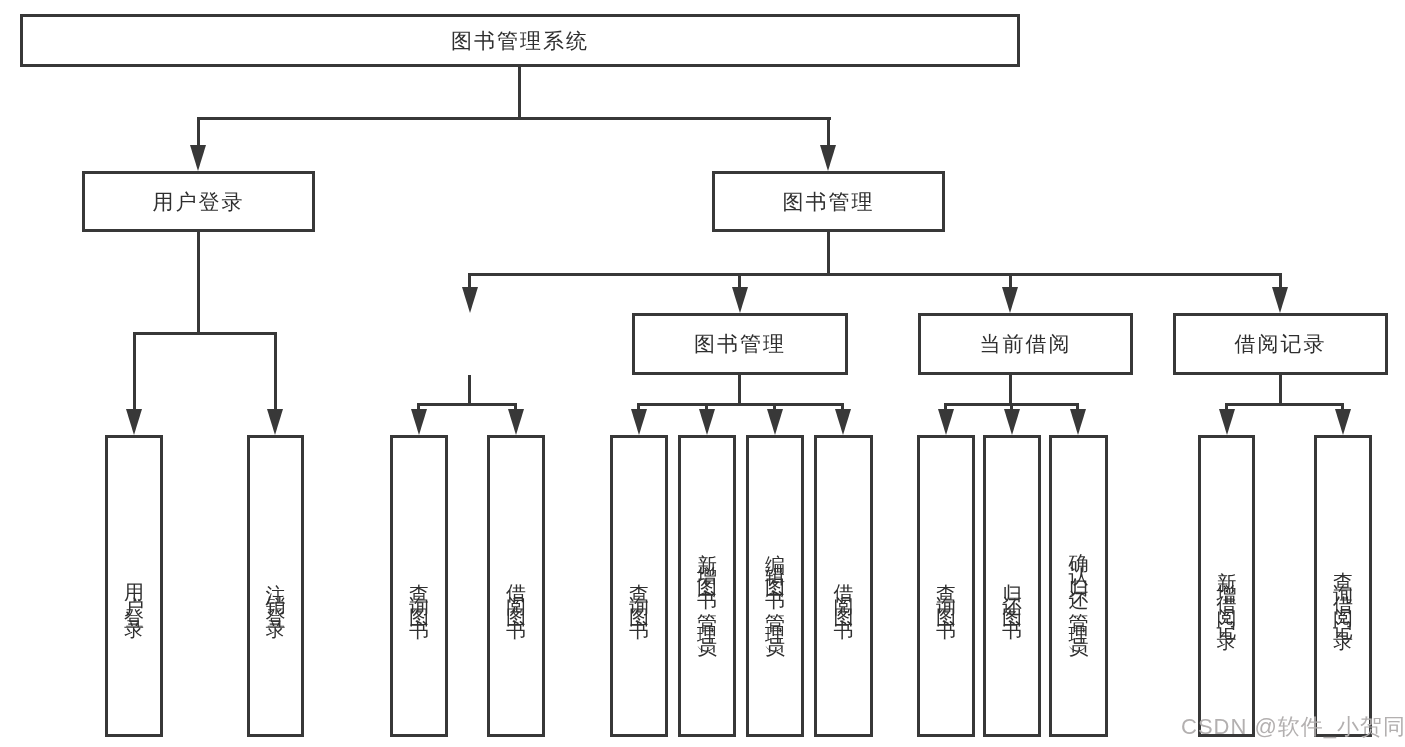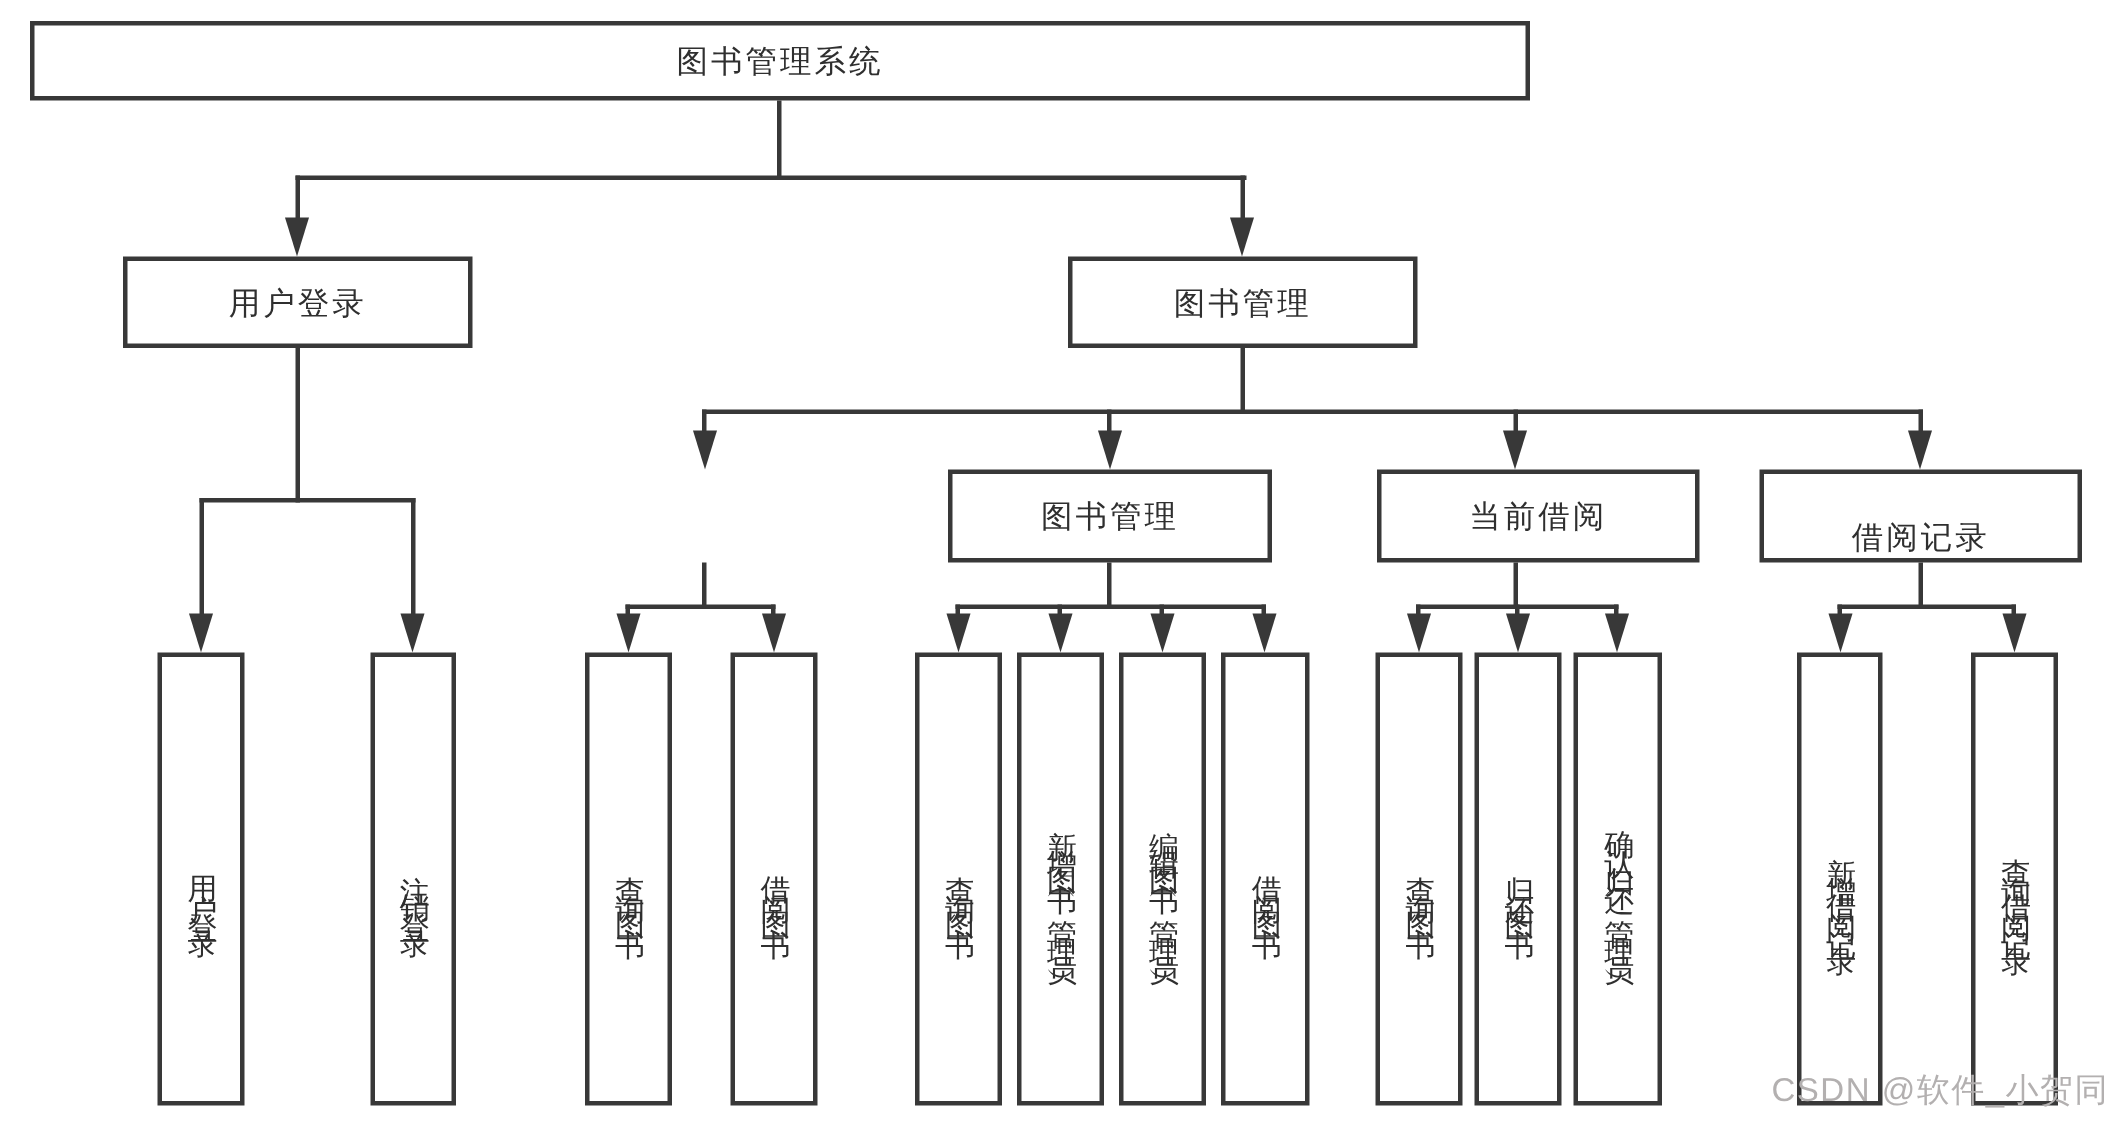--- a/index.html
+++ b/index.html
@@ -77,21 +77,21 @@
 
 
   <div class="box" style="left:632px;top:313px;width:216px;height:62px;">
     <span>图书管理</span>
   </div>
 
   <div class="box" style="left:903px;top:313px;width:215px;height:62px;margin-left:15px;">
     <span>当前借阅</span>
   </div>
 
-  <div class="box" style="left:1173px;top:313px;width:215px;height:62px;align-items:flex-end;">
+  <div class="box" style="left:1173px;top:313px;width:215px;height:62px;">
     <span>借阅记录</span>
   </div>
 
   <div class="vbox" style="left:105px;top:435px;width:58px;height:302px;">
     <span>用户登录</span>
   </div>
   <div class="vbox" style="left:247px;top:435px;width:57px;height:302px;">
     <span>注销登录</span>
   </div>
 

